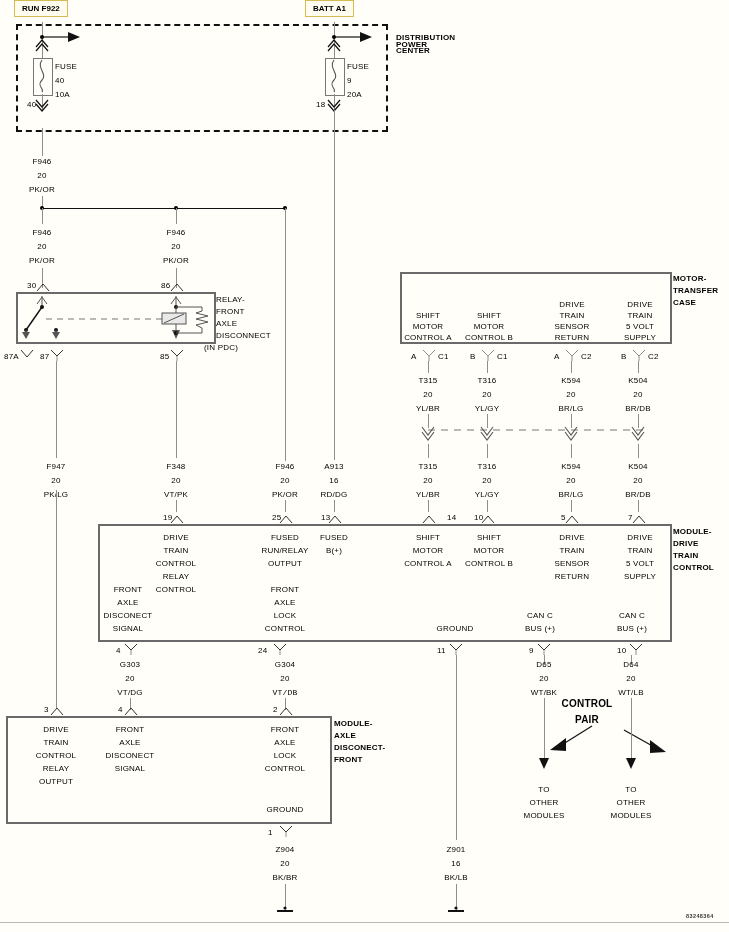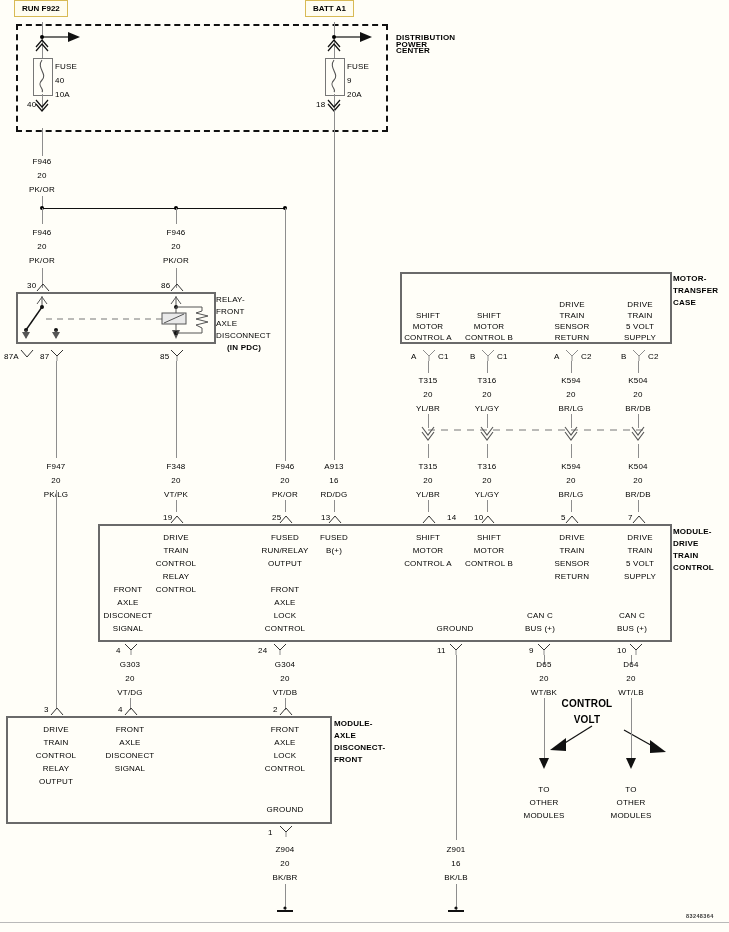--- a/index.html
+++ b/index.html
@@ -149,21 +149,21 @@
 
     <line x1="160" y1="15" x2="186" y2="15" stroke="#555" stroke-width="1"></line>
     <line x1="160" y1="41" x2="186" y2="41" stroke="#555" stroke-width="1"></line>
     <polyline points="186,15 186,19 180,21 192,24 180,27 192,30 180,33 186,36 186,41" fill="none" stroke="#555" stroke-width="1"></polyline>
   </svg>
 
   <div class="lbl" style="left:216px;top:295px;">RELAY-</div>
   <div class="lbl" style="left:216px;top:307px;">FRONT</div>
   <div class="lbl" style="left:216px;top:319px;">AXLE</div>
   <div class="lbl" style="left:216px;top:331px;">DISCONNECT</div>
-  <div class="lbl" style="left:227px;top:343px;font-weight:bold;">(IN PDC)</div>
+  <div class="lbl" style="left:204px;top:343px;">(IN PDC)</div>
 
   <div class="lbl" style="left:4px;top:352px;">87A</div>
   <svg width="14" height="10" style="left:20px;top:349px;">
     <polyline points="1,1 7,8 13,1" fill="none" stroke="#333" stroke-width="1"></polyline>
   </svg>
   <div class="lbl" style="left:40px;top:352px;">87</div>
   <svg width="14" height="12" style="left:50px;top:349px;">
     <polyline points="1,1 7,7 13,1" fill="none" stroke="#333" stroke-width="1"></polyline>
     <line x1="7" y1="7" x2="7" y2="12" stroke="#8e8e8e" stroke-width="1"></line>
   </svg>
@@ -425,21 +425,21 @@
       <line x1="7" y1="7" x2="7" y2="12" stroke="#8e8e8e" stroke-width="1"></line>
     </svg>
 
   <div class="lbl c" style="left:130px;top:660px;">G303</div>
   <div class="lbl c" style="left:130px;top:674px;">20</div>
   <div class="lbl c" style="left:130px;top:688px;">VT/DG</div>
   <div class="vw" style="left:130px;top:698px;height:12px;"></div>
 
   <div class="lbl c" style="left:285px;top:660px;">G304</div>
   <div class="lbl c" style="left:285px;top:674px;">20</div>
-  <div class="lbl c" style="left:285px;top:688px;">VT/DB</div>
+  <div class="lbl c" style="left:285px;top:688px;font-family:Liberation Mono, monospace;">VT/DB</div>
   <div class="vw" style="left:285px;top:698px;height:12px;"></div>
 
   <div class="vw" style="left:456px;top:655px;height:185px;"></div>
   <div class="lbl c" style="left:456px;top:845px;">Z901</div>
   <div class="lbl c" style="left:456px;top:859px;">16</div>
   <div class="lbl c" style="left:456px;top:873px;">BK/LB</div>
   <div class="vw" style="left:456px;top:884px;height:26px;"></div>
   <svg width="20" height="10" style="left:446px;top:906px;">
     <line x1="2" y1="5" x2="18" y2="5" stroke="#111" stroke-width="2"></line>
     <circle cx="10" cy="2" r="1.6" fill="#111"></circle>
@@ -449,21 +449,21 @@
   <div class="lbl c" style="left:544px;top:660px;">D65</div>
   <div class="lbl c" style="left:544px;top:674px;">20</div>
   <div class="lbl c" style="left:544px;top:688px;">WT/BK</div>
 
   <div class="vw" style="left:631px;top:655px;height:10px;"></div>
   <div class="lbl c" style="left:631px;top:660px;">D64</div>
   <div class="lbl c" style="left:631px;top:674px;">20</div>
   <div class="lbl c" style="left:631px;top:688px;">WT/LB</div>
 
   <div class="lbl c b10" style="left:587px;top:699px;">CONTROL</div>
-  <div class="lbl c b10" style="left:587px;top:715px;">VOLT</div>
+  <div class="lbl c b10" style="left:587px;top:715px;">PAIR</div>
 
   <svg width="60" height="34" style="left:544px;top:722px;">
     <line x1="48" y1="4" x2="16" y2="24" stroke="#111" stroke-width="1.2"></line>
     <polygon points="6,28 22,16 22,29" fill="#111"></polygon>
   </svg>
   <svg width="66" height="34" style="left:622px;top:722px;">
     <line x1="2" y1="8" x2="34" y2="26" stroke="#111" stroke-width="1.2"></line>
     <polygon points="44,30 28,18 28,31" fill="#111"></polygon>
   </svg>
 

